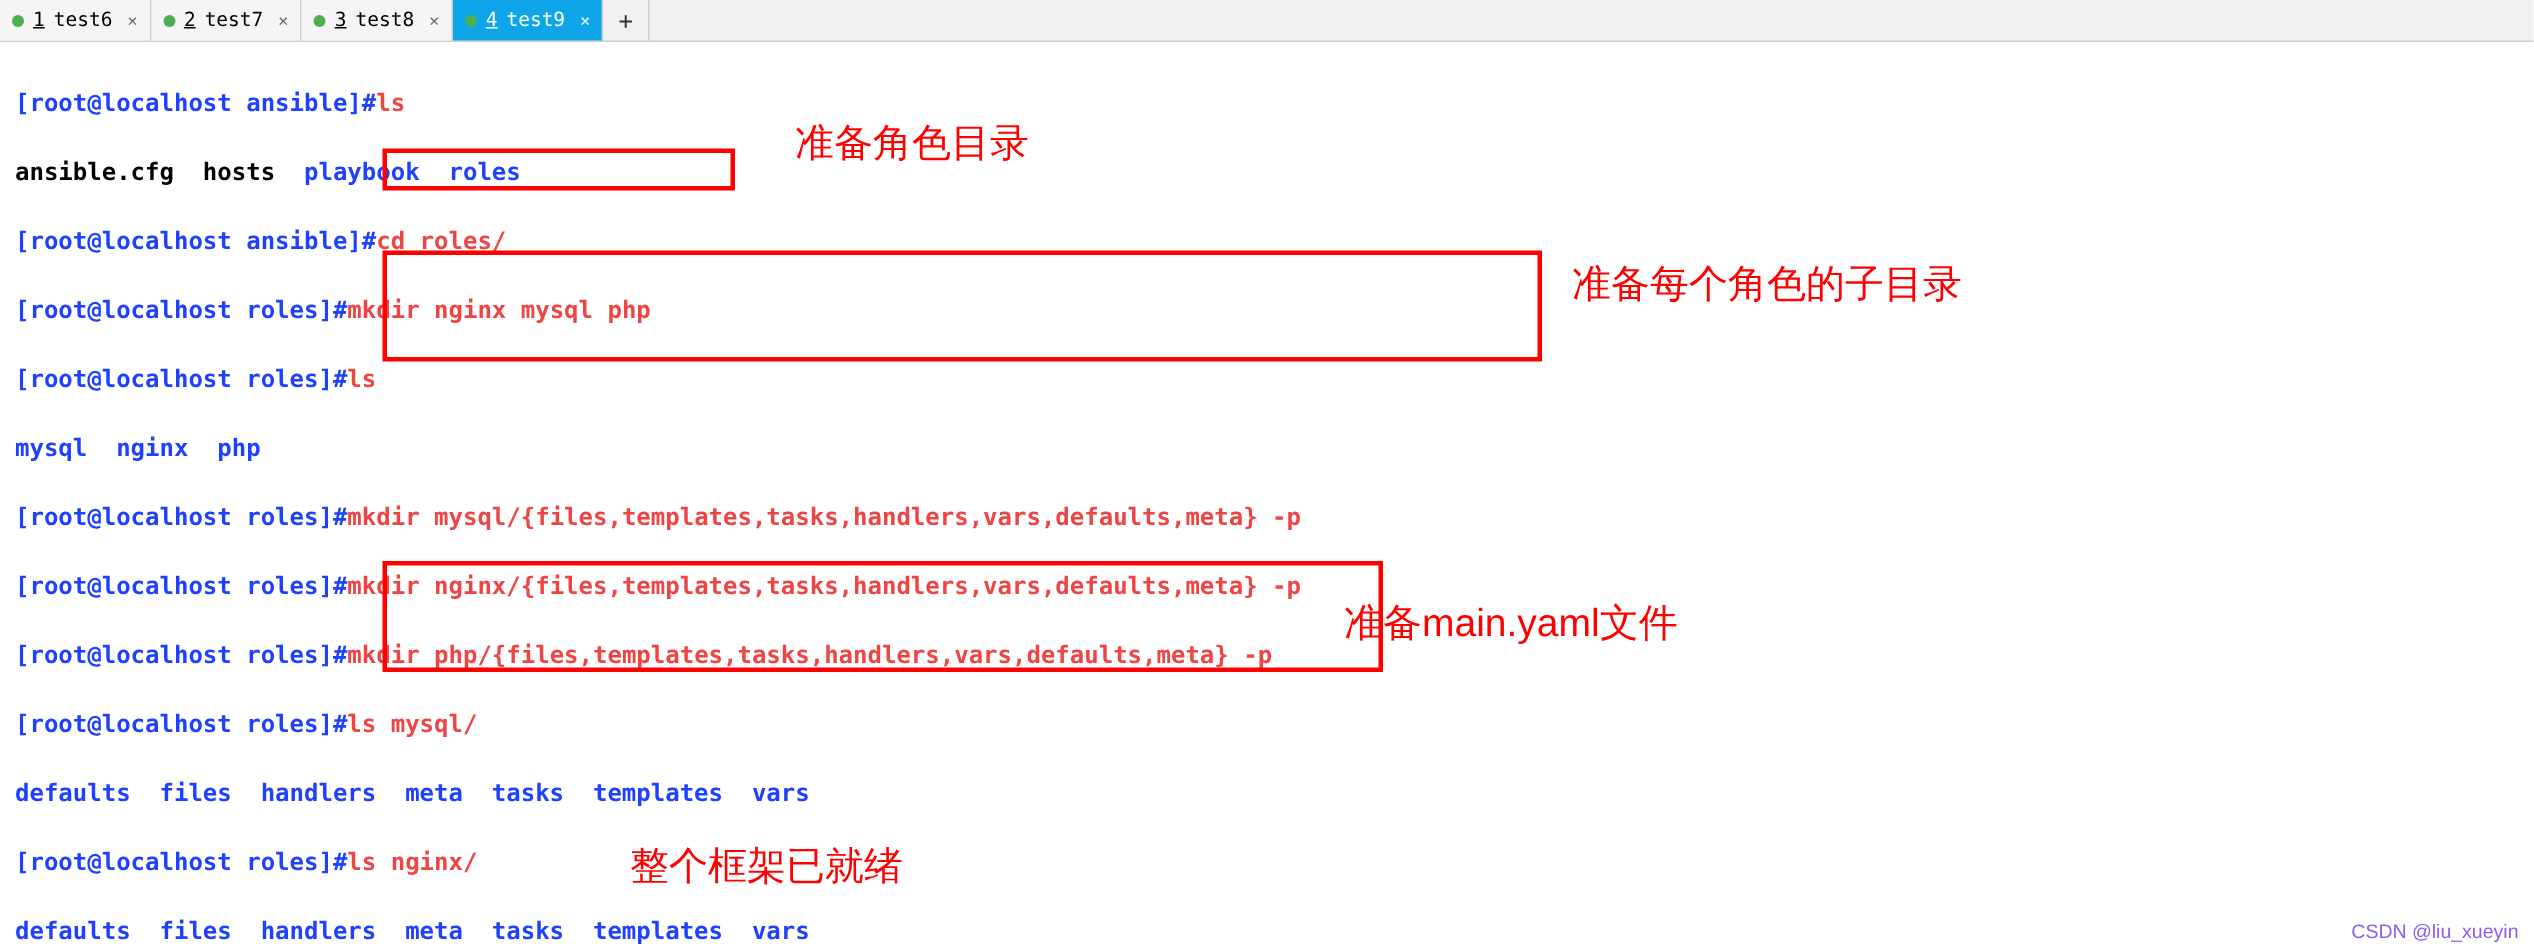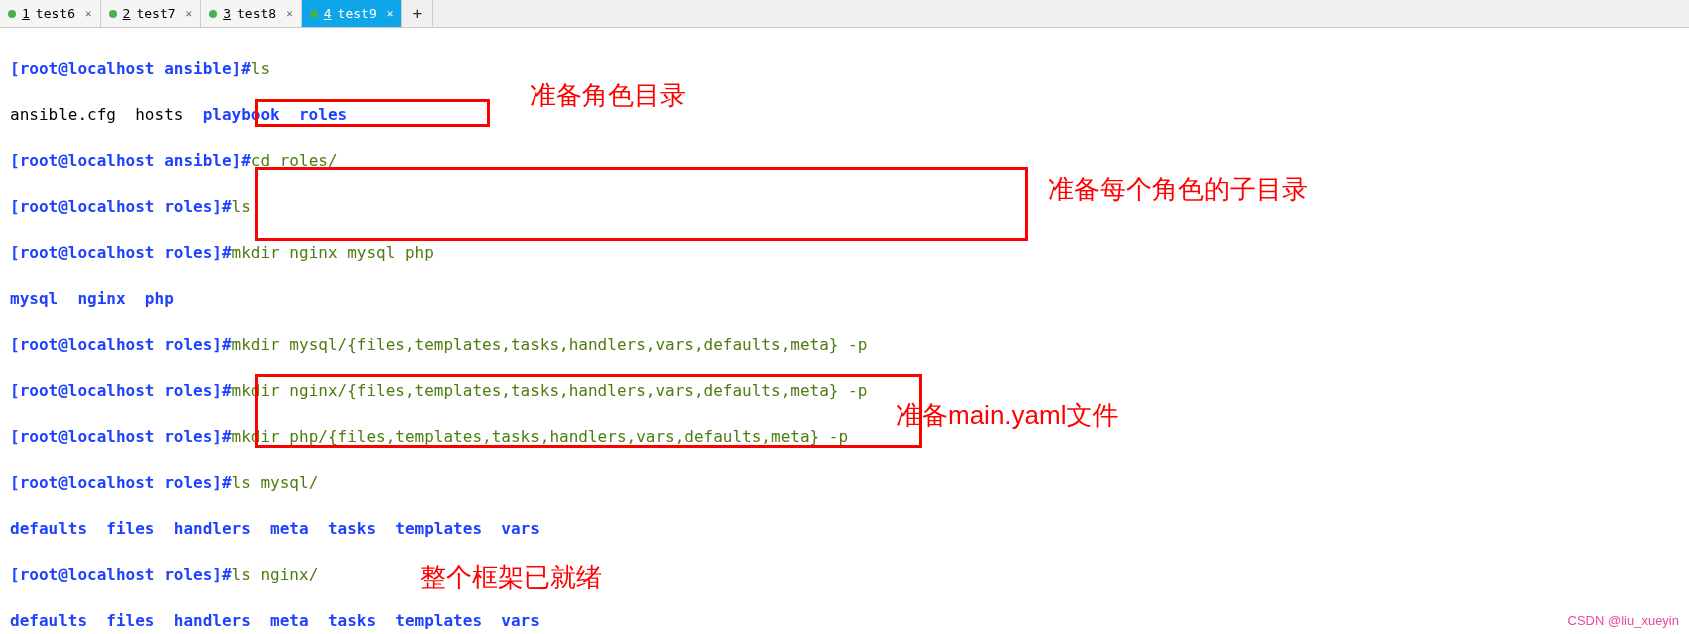--- a/index.html
+++ b/index.html
@@ -57,40 +57,40 @@
       border-right: 1px solid #ccc;
     }
     .terminal {
       padding: 6px 10px;
       line-height: 23px;
       white-space: pre;
       font-weight: bold;
       position: relative;
     }
     .prompt { color: #1e40ff; font-weight: bold; margin-top: 36px; }
-    .cmd { color: #4d7c0f; font-weight: normal; }
+    .cmd { color: #ef4444; font-weight: bold; }
     .dir { color: #1e40ff; font-weight: bold; }
-    .plain { color: #000; font-weight: normal; }
+    .plain { color: #000; font-weight: bold; }
     .redbox {
       position: absolute;
       border: 3px solid #ff0000;
       pointer-events: none;
     }
     .annotation {
       position: absolute;
       color: #ff0000;
       font-family: "Microsoft YaHei", sans-serif;
       font-size: 26px;
       font-weight: normal;
     }
     .watermark {
       position: absolute;
       bottom: 6px;
       right: 10px;
-      color: #ec4899;
+      color: #8b5cf6;
       font-size: 13px;
       font-family: sans-serif;
     }
     .line { display: block; }
   </style>
 </head>
 <body>
 
 <div class="tab-bar">
   <div class="tab">
@@ -117,22 +117,22 @@
     <span>test9</span>
     <span class="close">✕</span>
   </div>
   <div class="tab-add">+</div>
 </div>
 
 <div class="terminal">
 <span class="line"><span class="prompt">[root@localhost ansible]#</span><span class="cmd">ls</span></span>
 <span class="line"><span class="plain">ansible.cfg  hosts  </span><span class="dir">playbook  roles</span></span>
 <span class="line"><span class="prompt">[root@localhost ansible]#</span><span class="cmd">cd roles/</span></span>
+<span class="line"><span class="prompt">[root@localhost roles]#</span><span class="cmd">mkdir nginx mysql php</span></span>
 <span class="line"><span class="prompt">[root@localhost roles]#</span><span class="cmd">ls</span></span>
-<span class="line"><span class="prompt">[root@localhost roles]#</span><span class="cmd">mkdir nginx mysql php</span></span>
 <span class="line"><span class="dir">mysql  nginx  php</span></span>
 <span class="line"><span class="prompt">[root@localhost roles]#</span><span class="cmd">mkdir mysql/{files,templates,tasks,handlers,vars,defaults,meta} -p</span></span>
 <span class="line"><span class="prompt">[root@localhost roles]#</span><span class="cmd">mkdir nginx/{files,templates,tasks,handlers,vars,defaults,meta} -p</span></span>
 <span class="line"><span class="prompt">[root@localhost roles]#</span><span class="cmd">mkdir php/{files,templates,tasks,handlers,vars,defaults,meta} -p</span></span>
 <span class="line"><span class="prompt">[root@localhost roles]#</span><span class="cmd">ls mysql/</span></span>
 <span class="line"><span class="dir">defaults  files  handlers  meta  tasks  templates  vars</span></span>
 <span class="line"><span class="prompt">[root@localhost roles]#</span><span class="cmd">ls nginx/</span></span>
 <span class="line"><span class="dir">defaults  files  handlers  meta  tasks  templates  vars</span></span>
 
 

